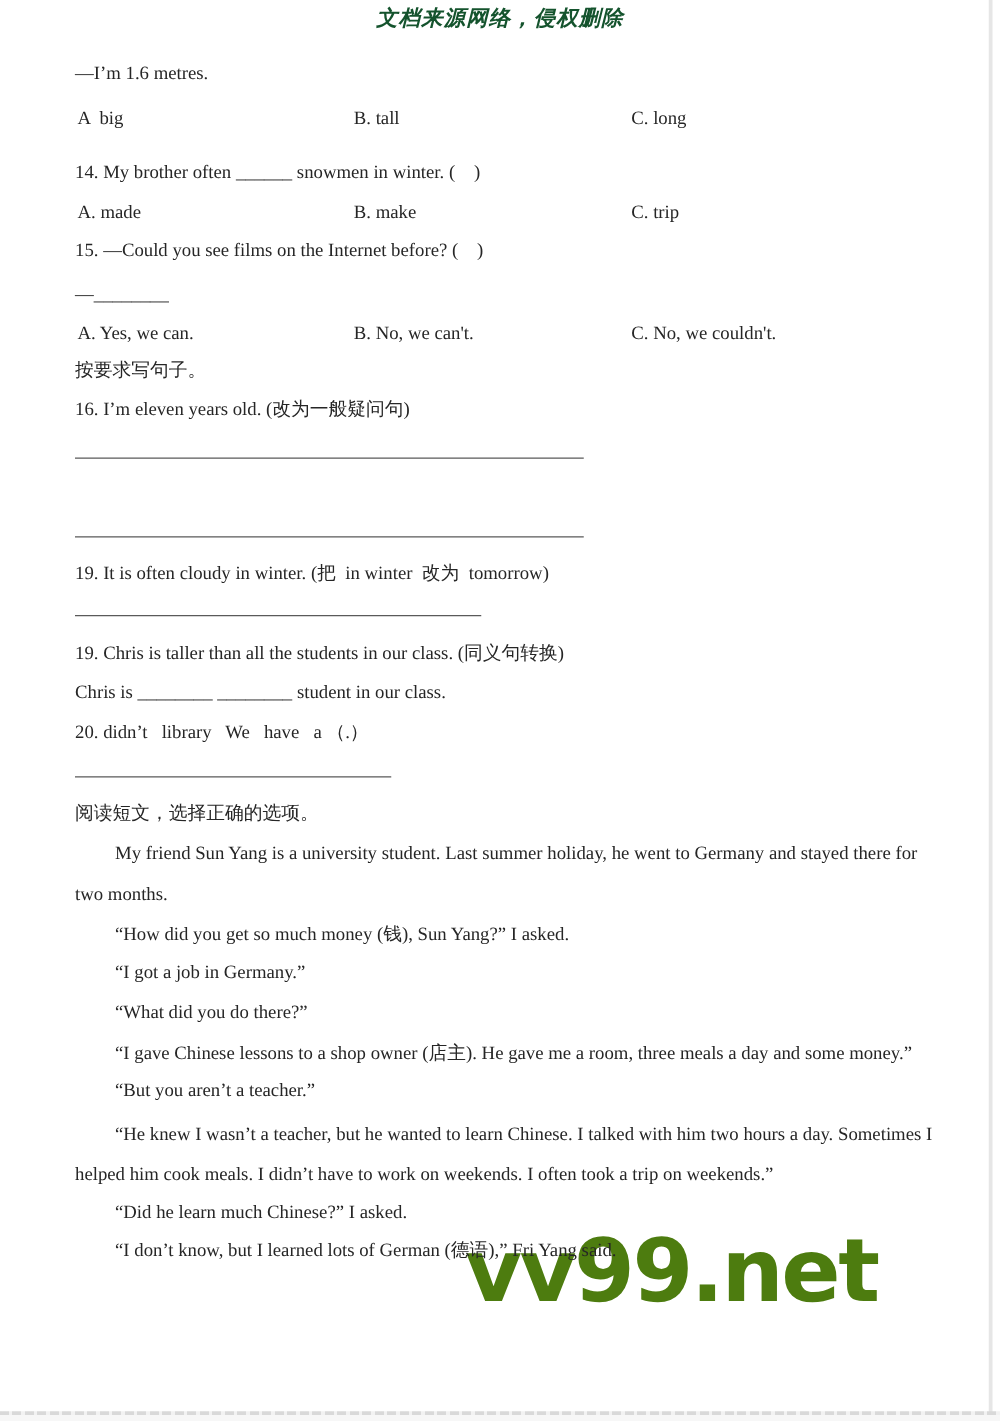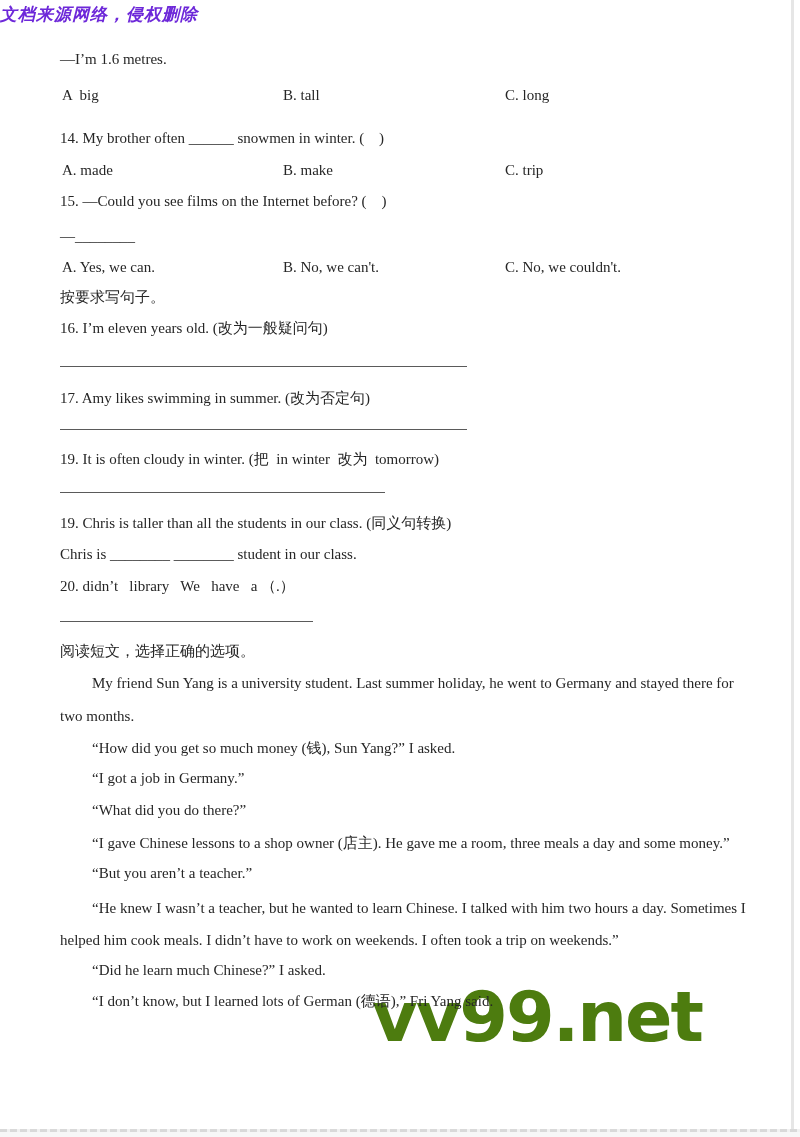--- a/index.html
+++ b/index.html
@@ -26,24 +26,25 @@
   }
   .indent { left: 92px; }
   .opt-a { left: 62px; }
   .opt-b { left: 283px; }
   .opt-c { left: 505px; }
   .doc-header {
     position: absolute;
     top: 3px;
     left: 0;
     width: 100%;
+    text-align: center;
     font-size: 17px;
     font-weight: bold;
     font-style: italic;
-    color: #6d28d9;
+    color: #14532d;
     letter-spacing: 1px;
     z-index: 2;
   }
   .blank-rule {
     position: absolute;
     height: 0;
     border-top: 1.5px solid #5a5a5a;
     z-index: 2;
   }
   .watermark {
@@ -107,21 +108,20 @@
   <div class="line" style="top:226px">—________</div>
   <div class="line opt-a" style="top:257px">A. Yes, we can.</div>
   <div class="line opt-b" style="top:257px">B. No, we can't.</div>
   <div class="line opt-c" style="top:257px">C. No, we couldn't.</div>
 
   <div class="line" style="top:287px">按要求写句子。</div>
 
   <div class="line" style="top:318px">16. I’m eleven years old. (改为一般疑问句)</div>
   <div class="blank-rule" style="top:366px;left:60px;width:407px"></div>
 
-  <div class="line" style="top:388px">17. Amy likes swimming in summer. (改为否定句)</div>
   <div class="blank-rule" style="top:429px;left:60px;width:407px"></div>
 
   <div class="line" style="top:449px">19. It is often cloudy in winter. (把  in winter  改为  tomorrow)</div>
   <div class="blank-rule" style="top:492px;left:60px;width:325px"></div>
 
   <div class="line" style="top:513px">19. Chris is taller than all the students in our class. (同义句转换)</div>
   <div class="line" style="top:544px">Chris is ________ ________ student in our class.</div>
 
   <div class="line" style="top:576px">20. didn’t   library   We   have   a （.）</div>
   <div class="blank-rule" style="top:621px;left:60px;width:253px"></div>

